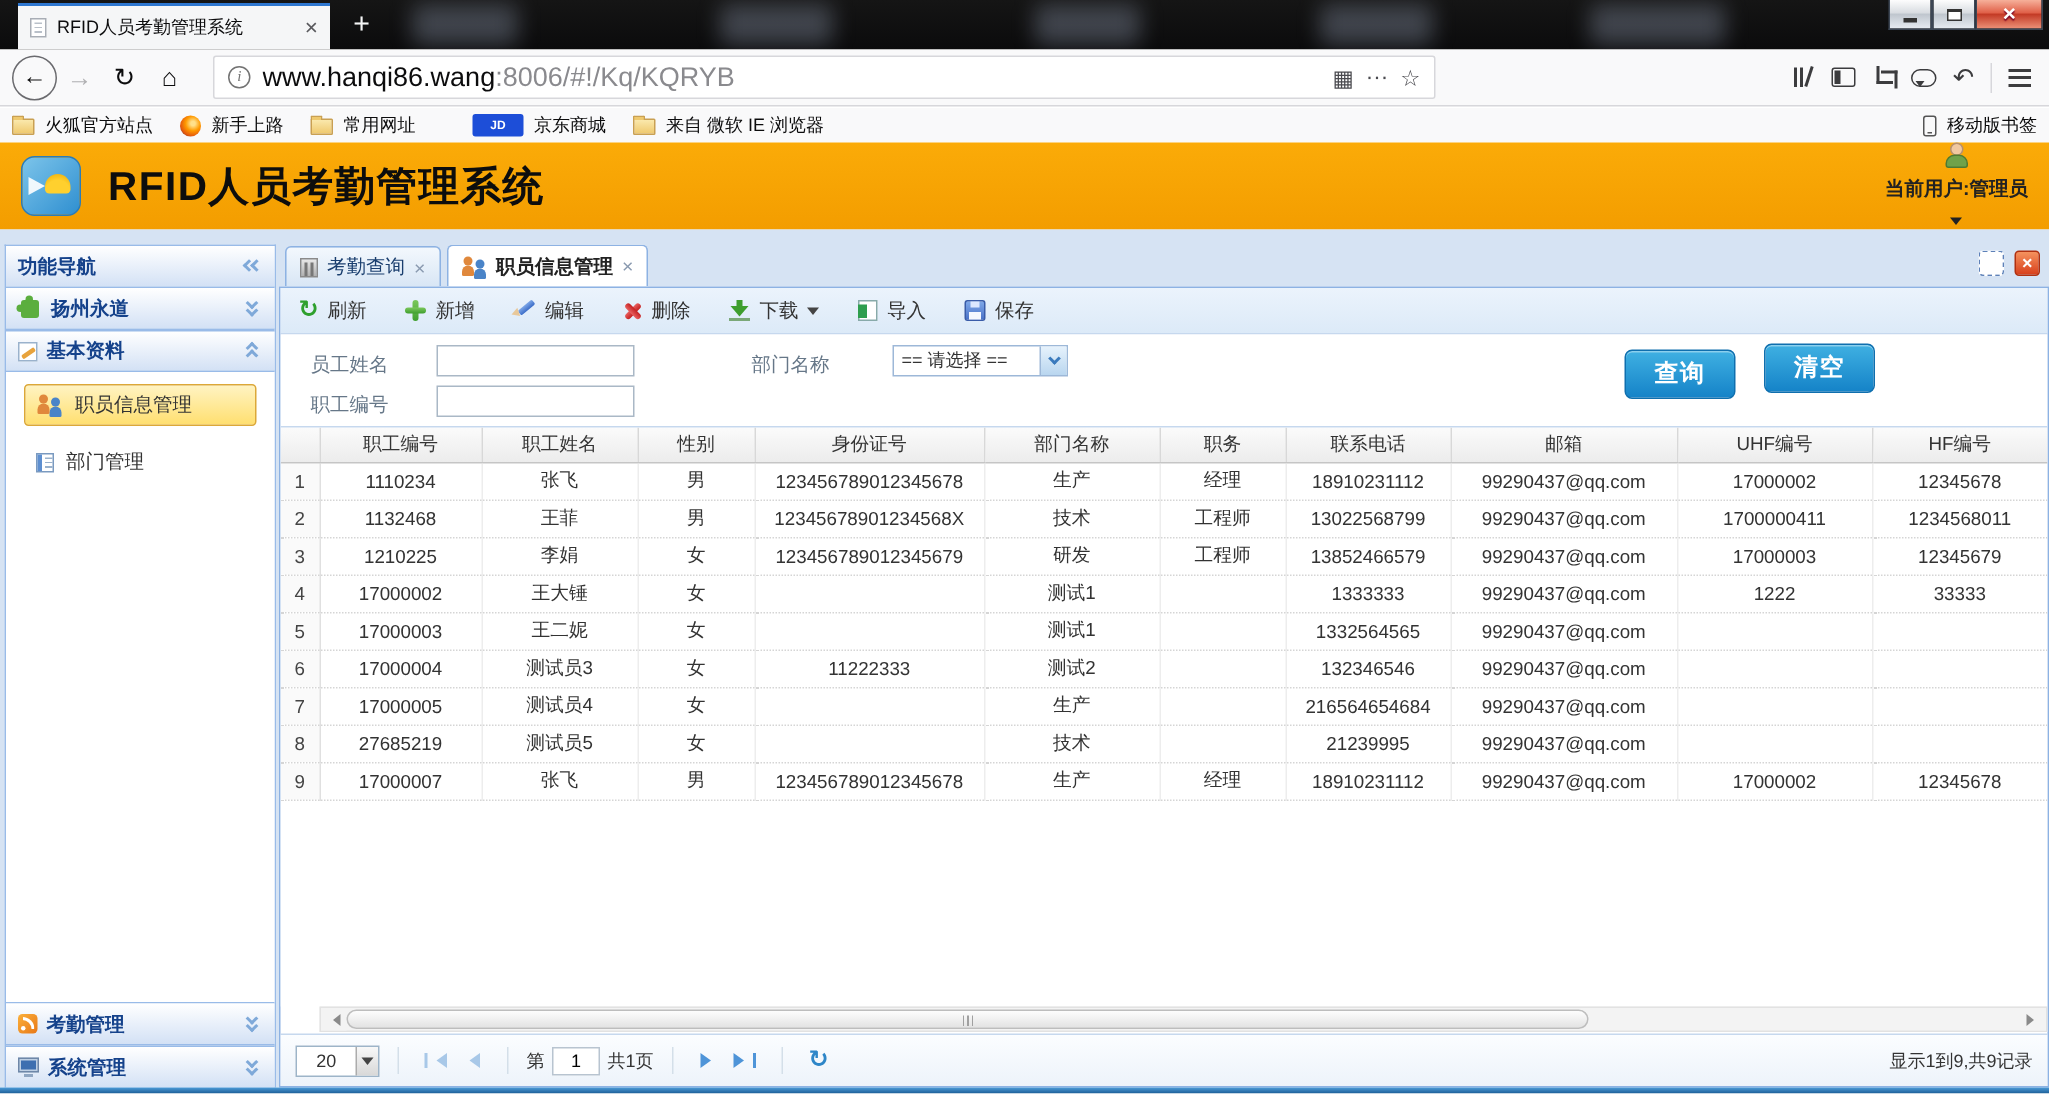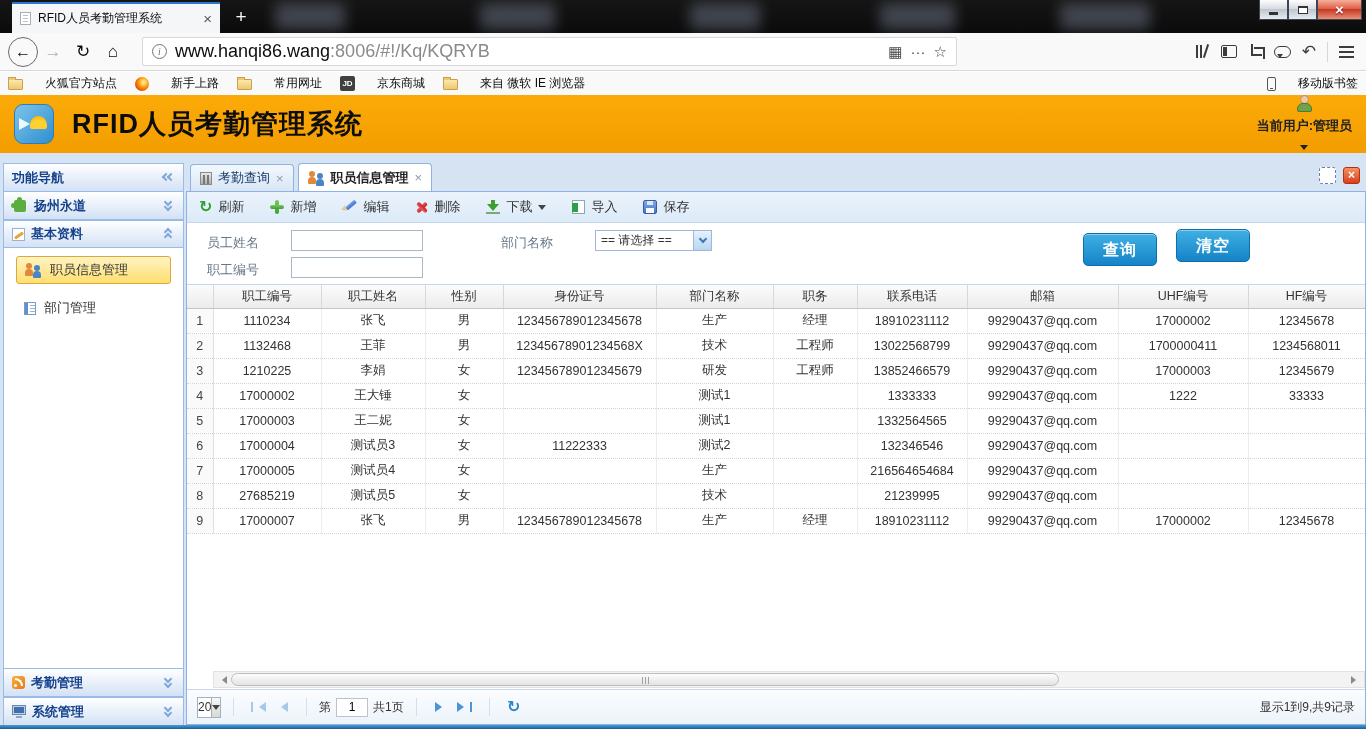--- a/index.html
+++ b/index.html
@@ -43,26 +43,26 @@
 .i-crop::before { content:""; position:absolute; left:3px; top:0; width:9px; height:10px; border-left:2px solid #3c3c3e; border-bottom:2px solid #3c3c3e; }
 .i-crop::after { content:""; position:absolute; left:6px; top:3px; width:9px; height:10px; border-right:2px solid #3c3c3e; border-top:2px solid #3c3c3e; }
 .i-chat { width:17px; height:12px; border:1.5px solid #3c3c3e; border-radius:6px; position:relative; }
 .i-chat::after { content:""; position:absolute; left:2px; bottom:-4px; border:3px solid transparent; border-top:4px solid #3c3c3e; }
 .i-undo { font-size:17px; color:#3c3c3e; line-height:1; }
 .i-menu { width:15px; height:12px; background:linear-gradient(#3c3c3e 0 2px,transparent 2px 5px,#3c3c3e 5px 7px,transparent 7px 10px,#3c3c3e 10px 12px); }
 .navdivider { width:1px; height:20px; background:#d7d7db; }
 
 
 #bookmarks { position:absolute; top:72px; left:0; width:1366px; height:23px; background:#f9f9fa; display:flex; align-items:center; padding:0 8px; gap:18px; font-size:12px; color:#0c0c0d; }
-.bm { display:flex; align-items:center; gap:22px; white-space:nowrap; }
+.bm { display:flex; align-items:center; gap:7px; white-space:nowrap; }
 .bm-right { margin-left:auto; }
 .i-folder { width:15px; height:11px; background:linear-gradient(#fae8ac,#efc96e); border:1px solid #c9a052; border-radius:1px; position:relative; margin-top:2px; }
 .i-folder::before { content:""; position:absolute; top:-3px; left:-1px; width:6px; height:2px; background:#efc96e; border:1px solid #c9a052; border-bottom:none; border-radius:1px 1px 0 0; }
 .i-firefox { width:14px; height:14px; border-radius:50%; background:radial-gradient(circle at 62% 38%, #ffe08a 12%, #ff9a00 40%, #e5590c 68%, #25346e 100%); }
-.i-jd { width:15px; height:15px; background:#404040; border-radius:2px; color:#fff; font-size:8px; font-weight:bold; display:flex; align-items:center; justify-content:center; }
+.i-jd { width:34px; height:15px; background:#1d4ed8; border-radius:2px; color:#fff; font-size:8px; font-weight:bold; display:flex; align-items:center; justify-content:center;margin-left:20px; }
 .i-phone { width:9px; height:14px; border:1px solid #555; border-radius:2px; position:relative; }
 .i-phone::after { content:""; position:absolute; left:2px; bottom:1px; width:3px; height:1px; background:#555; }
 
 
 #appheader { position:absolute; top:95px; left:0; width:1366px; height:58px; background:linear-gradient(#fbab08,#f39d00); display:flex; align-items:center; padding:0 14px; }
 .logo { width:40px; height:40px; border-radius:9px; background:linear-gradient(135deg,#7cc4ea,#2f8fd0); border:1px solid #2b7cb8; position:relative; }
 .logo::before { content:""; position:absolute; right:6px; top:11px; width:17px; height:13px; background:radial-gradient(circle at 50% 95%,#ffd02e 55%,#e8a800 100%); border-radius:9px 9px 3px 3px; }
 .logo::after { content:""; position:absolute; left:4px; top:13px; border-left:11px solid rgba(255,255,255,.9); border-top:6px solid transparent; border-bottom:6px solid transparent; }
 .apptitle { margin-left:18px; font-size:27px; font-weight:bold; color:#0d0d0d; letter-spacing:1px; white-space:nowrap; }
 .userblock { margin-left:auto; display:flex; align-items:center; gap:6px; font-size:13px; font-weight:bold; color:#222;flex-direction:column; }
@@ -165,21 +165,21 @@
 
 #hscroll { position:absolute; left:26px; right:0; bottom:36px; height:17px; background:#f3f3f3; border:1px solid #e2e2e2; display:flex; }
 .sarrow { width:17px; height:100%; background:#f3f3f3; display:flex; align-items:center; justify-content:center; flex:0 0 17px; }
 .sarrow .tl { width:0; height:0; border:4px solid transparent; border-right:5px solid #8a8a8a; }
 .sarrow .tr { width:0; height:0; border:4px solid transparent; border-left:5px solid #8a8a8a; }
 #hthumb { width:72%; height:13px; margin-top:1px; background:linear-gradient(#fdfdfd,#e3e3e3); border:1px solid #bdbdbd; border-radius:7px; position:relative; }
 #hthumb::after { content:""; position:absolute; left:50%; top:3px; width:7px; height:7px; margin-left:-3px; background:repeating-linear-gradient(90deg,#a0a0a0 0 1px,transparent 1px 3px); }
 
 
 #pager { position:absolute; left:0; right:0; bottom:0; height:35px; background:linear-gradient(#fbfdff,#edf3fa); border-top:1px solid #c6d8ee; display:flex; align-items:center; padding:0 10px; font-size:12px; color:#333; }
-.sizesel { width:24px; height:21px; border:1px solid #9db4c8; background:#fff; display:flex; align-items:center; }
+.sizesel { width:56px; height:21px; border:1px solid #9db4c8; background:#fff; display:flex; align-items:center; }
 .sizesel .seltext { flex:1; text-align:center; }
 .sizesel .selbtn2 { width:15px; height:100%; background:linear-gradient(#f8f8f8,#d8d8d8); border-left:1px solid #acacac; display:flex; align-items:center; justify-content:center; }
 .pgdiv { width:1px; height:18px; background:#d4dfe9; margin:0 12px; }
 .pgbtn { width:24px; height:22px; display:flex; align-items:center; justify-content:center; gap:1px; }
 .ptri-l { width:0; height:0; border:5px solid transparent; border-right:7px solid #a8c8e8; }
 .ptri-r { width:0; height:0; border:5px solid transparent; border-left:7px solid #4e94d8; }
 .pbar-l { width:2px; height:10px; background:#a8c8e8; }
 .pbar-r { width:2px; height:10px; background:#4e94d8; }
 .pginput { width:32px; height:19px; border:1px solid #b8c4d0; font-size:12px; text-align:center; margin:0 5px; outline:none; }
 .i-reload { color:#2e86c8; font-size:16px; font-weight:bold; line-height:1; }

